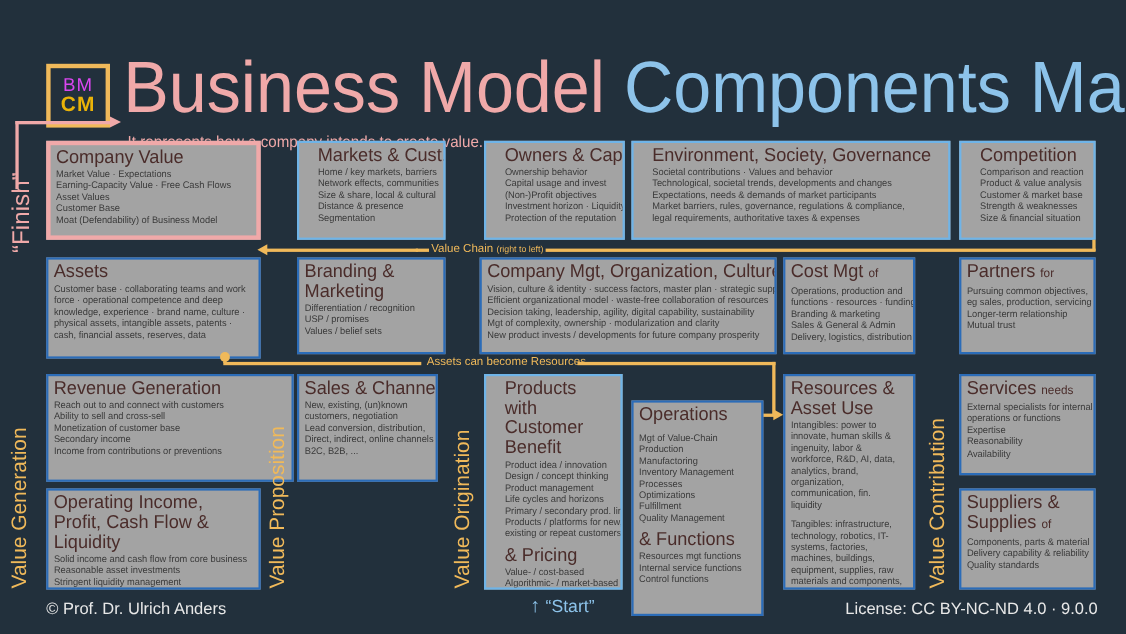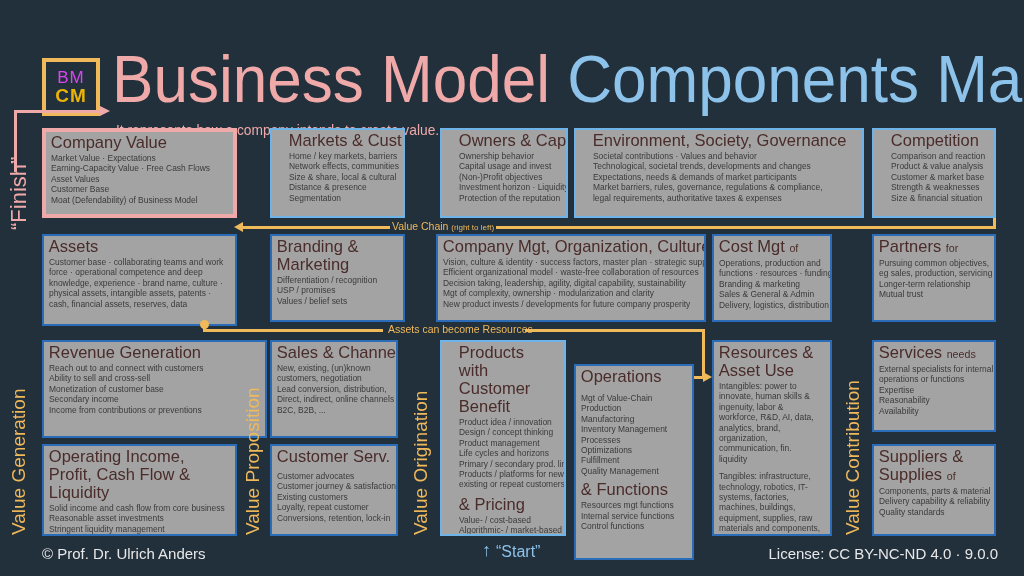--- a/index.html
+++ b/index.html
@@ -332,31 +332,20 @@
 
   <div class="box" style="left:42px;top:444px;width:195px;height:92px;">
     <h3 style="white-space:normal;">Operating Income, Profit, Cash Flow &amp; Liquidity</h3>
     <ul>
       <li>Solid income and cash flow from core business</li>
       <li>Reasonable asset investments</li>
       <li>Stringent liquidity management</li>
     </ul>
   </div>
 
-  <div class="box" style="left:270px;top:444px;width:128px;height:92px;">
-    <h3>Customer Serv.</h3>
-    <ul>
-      <li style="height:4px;"></li>
-      <li>Customer advocates</li>
-      <li>Customer journey &amp; satisfaction</li>
-      <li>Existing customers</li>
-      <li>Loyalty, repeat customer</li>
-      <li>Conversions, retention, lock-in</li>
-    </ul>
-  </div>
 
   <div class="box" style="left:872px;top:444px;width:124px;height:92px;">
     <h3 style="white-space:normal;"><span>Suppliers &amp; Supplies</span> <span class="sm">of</span></h3>
     <ul>
       <li>Components, parts &amp; material</li>
       <li>Delivery capability &amp; reliability</li>
       <li>Quality standards</li>
     </ul>
   </div>
 

